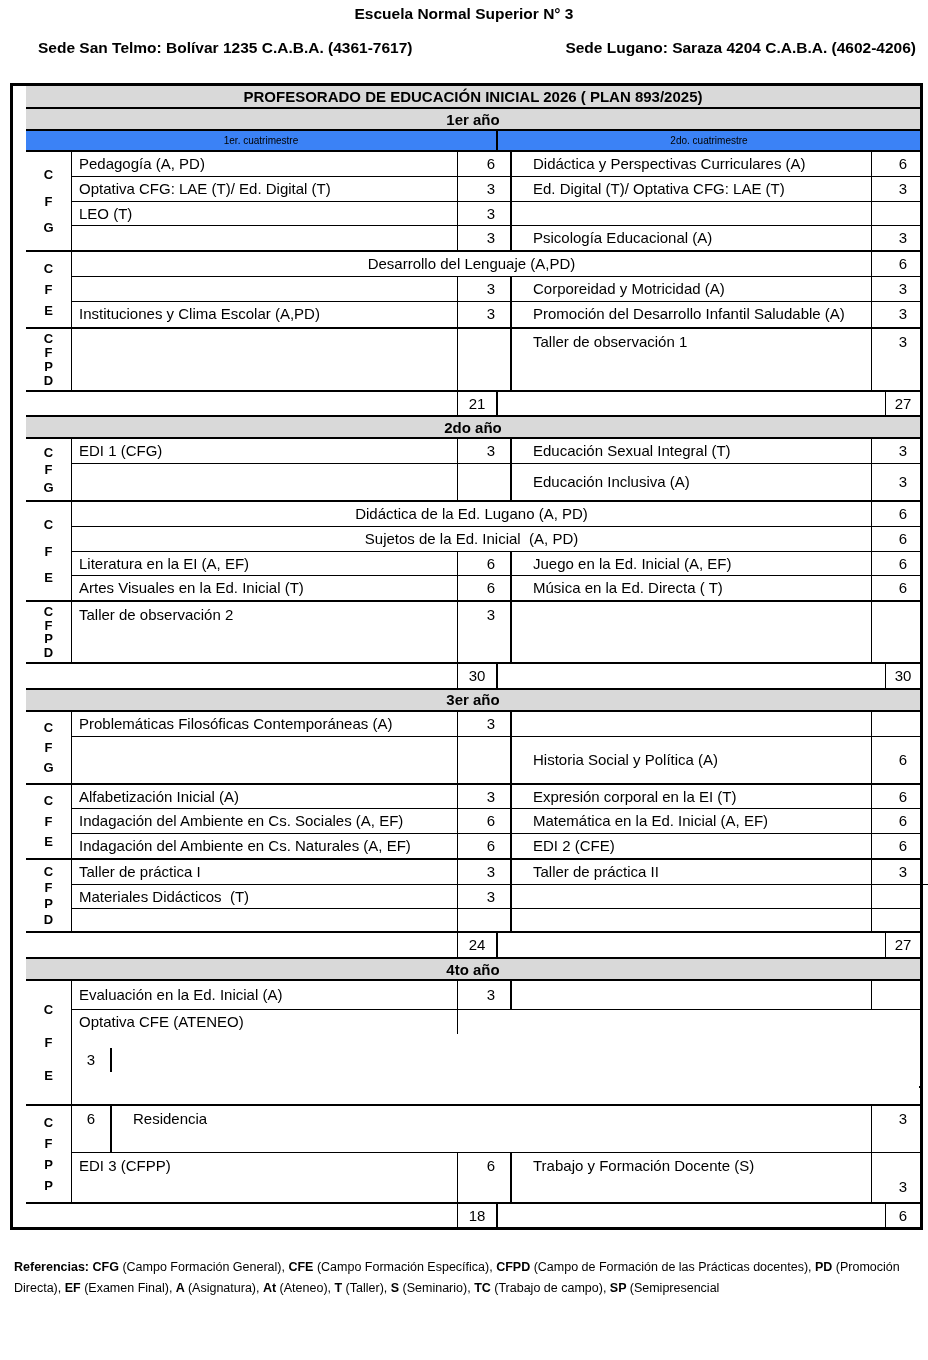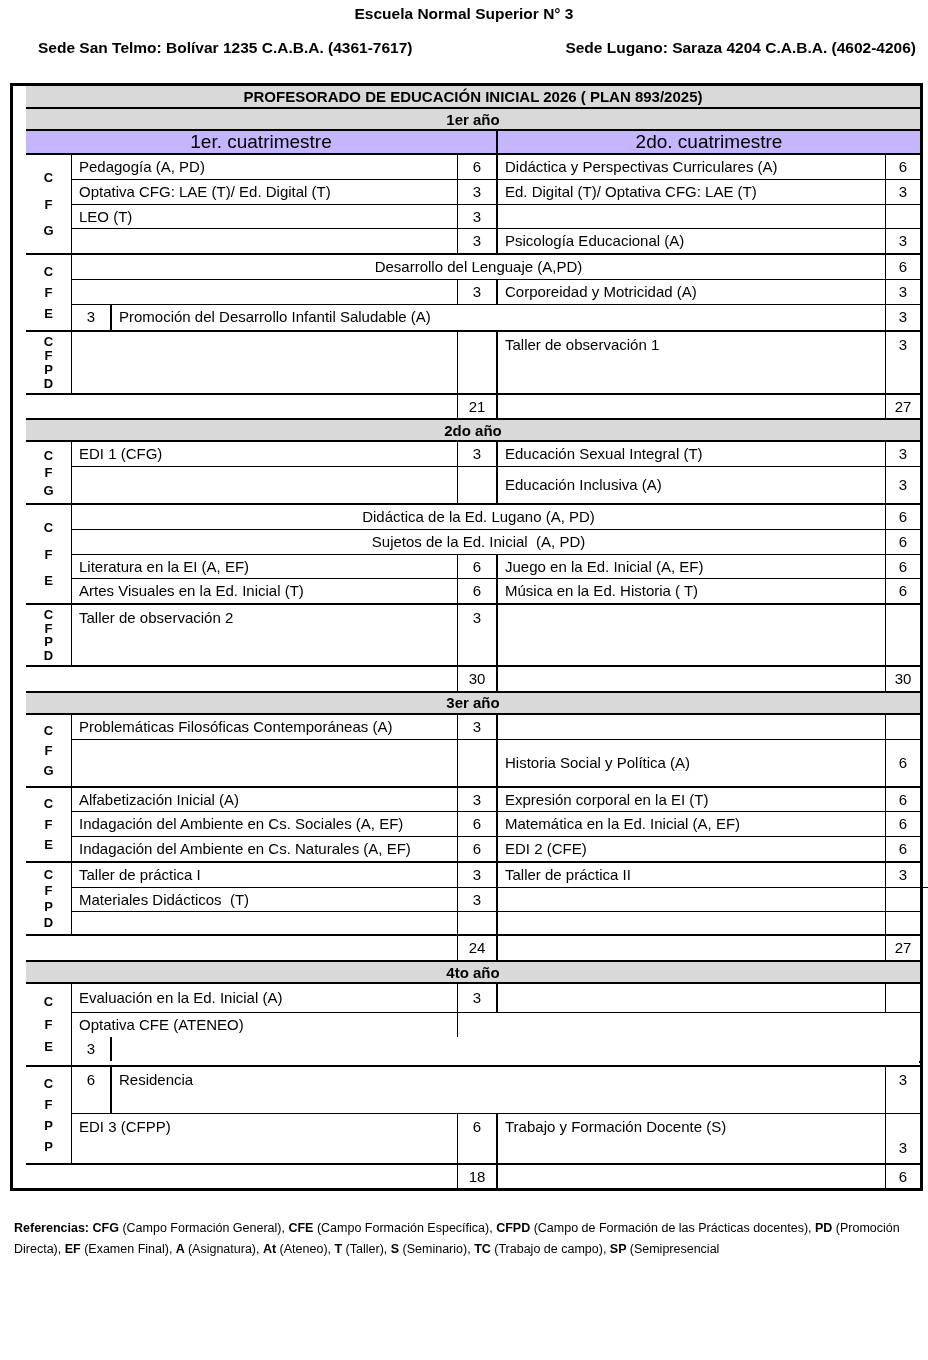--- a/index.html
+++ b/index.html
@@ -26,34 +26,34 @@
     background: #d9d9d9; font-weight: bold; font-size: 15px;
     min-height: 23px; display: flex; align-items: center; justify-content: center;
     border-bottom: 2.5px solid #000;
   }
   .year-header {
     background: #d9d9d9; font-weight: bold; font-size: 15px;
     min-height: 22px; display: flex; align-items: center; justify-content: center;
     border-bottom: 2.5px solid #000;
   }
   .sem-row {
-    display: flex; background: #c4b5fd; min-height: 21px;
-    border-bottom: 2.5px solid #000; font-size: 19px;
+    display: flex; background: #3b82f6; min-height: 21px;
+    border-bottom: 2.5px solid #000; font-size: 10px;
   }
   .sem-left { width: 472px; border-right: 2.5px solid #000; display: flex; align-items: center; justify-content: center; }
   .sem-right { flex: 1; display: flex; align-items: center; justify-content: center; }
 
   .section { display: flex; border-bottom: 2.5px solid #000; }
   .letter-col {
     width: 46px; border-right: 1.5px solid #000;
     display: flex; flex-direction: column; align-items: center; justify-content: space-evenly;
     font-weight: bold; font-size: 13px; line-height: 1; padding: 2px 0;
   }
   .rows { flex: 1; display: flex; flex-direction: column; }
-  .row { display: flex; border-bottom: 1.5px solid #000; min-height: 23px; position: relative; }
+  .row { display: flex; border-bottom: 1.5px solid #000; min-height: 23px; position: relative; gap: 14px; }
   .row:last-child { border-bottom: none; }
   .cell {
     display: flex; align-items: center; font-size: 15px; line-height: 1.45;
     padding: 1px 7px; white-space: pre-wrap;
   }
   .s1 { width: 386px; border-right: 1.5px solid #000; }
   .c1 { width: 40px; border-right: 2.5px solid #000; justify-content: center; padding: 1px 2px; }
   .s2 { flex: 1; border-right: 1.5px solid #000; }
   .c2 { width: 34px; justify-content: center; padding: 1px 2px; }
   .span-cell { flex: 1; justify-content: center; border-right: 1.5px solid #000; }
@@ -132,20 +132,21 @@
             <div class="cell span-cell">Desarrollo del Lenguaje (A,PD)</div>
             <div class="cell c2">6</div>
           </div>
           <div class="row">
             <div class="cell s1"></div>
             <div class="cell c1">3</div>
             <div class="cell s2">Corporeidad y Motricidad (A)</div>
             <div class="cell c2">3</div>
           </div>
           <div class="row" style="min-height: 25px;">
+            <div class="cell s1">Instituciones y Clima Escolar (A,PD)</div>
             <div class="cell c1">3</div>
             <div class="cell s2">Promoción del Desarrollo Infantil Saludable (A)</div>
             <div class="cell c2">3</div>
           </div>
         </div>
       </div>
       <div class="section">
         <div class="letter-col">
           <span class="letter">C</span>
           <span class="letter">F</span>
@@ -206,21 +207,21 @@
           </div>
           <div class="row">
             <div class="cell s1">Literatura en la EI (A, EF)</div>
             <div class="cell c1">6</div>
             <div class="cell s2">Juego en la Ed. Inicial (A, EF)</div>
             <div class="cell c2">6</div>
           </div>
           <div class="row">
             <div class="cell s1">Artes Visuales en la Ed. Inicial (T)</div>
             <div class="cell c1">6</div>
-            <div class="cell s2">Música en la Ed. Historia ( T)</div>
+            <div class="cell s2">Música en la Ed. Directa ( T)</div>
             <div class="cell c2">6</div>
           </div>
         </div>
       </div>
       <div class="section">
         <div class="letter-col">
           <span class="letter">C</span>
           <span class="letter">F</span>
           <span class="letter">P</span>
           <span class="letter">D</span>

